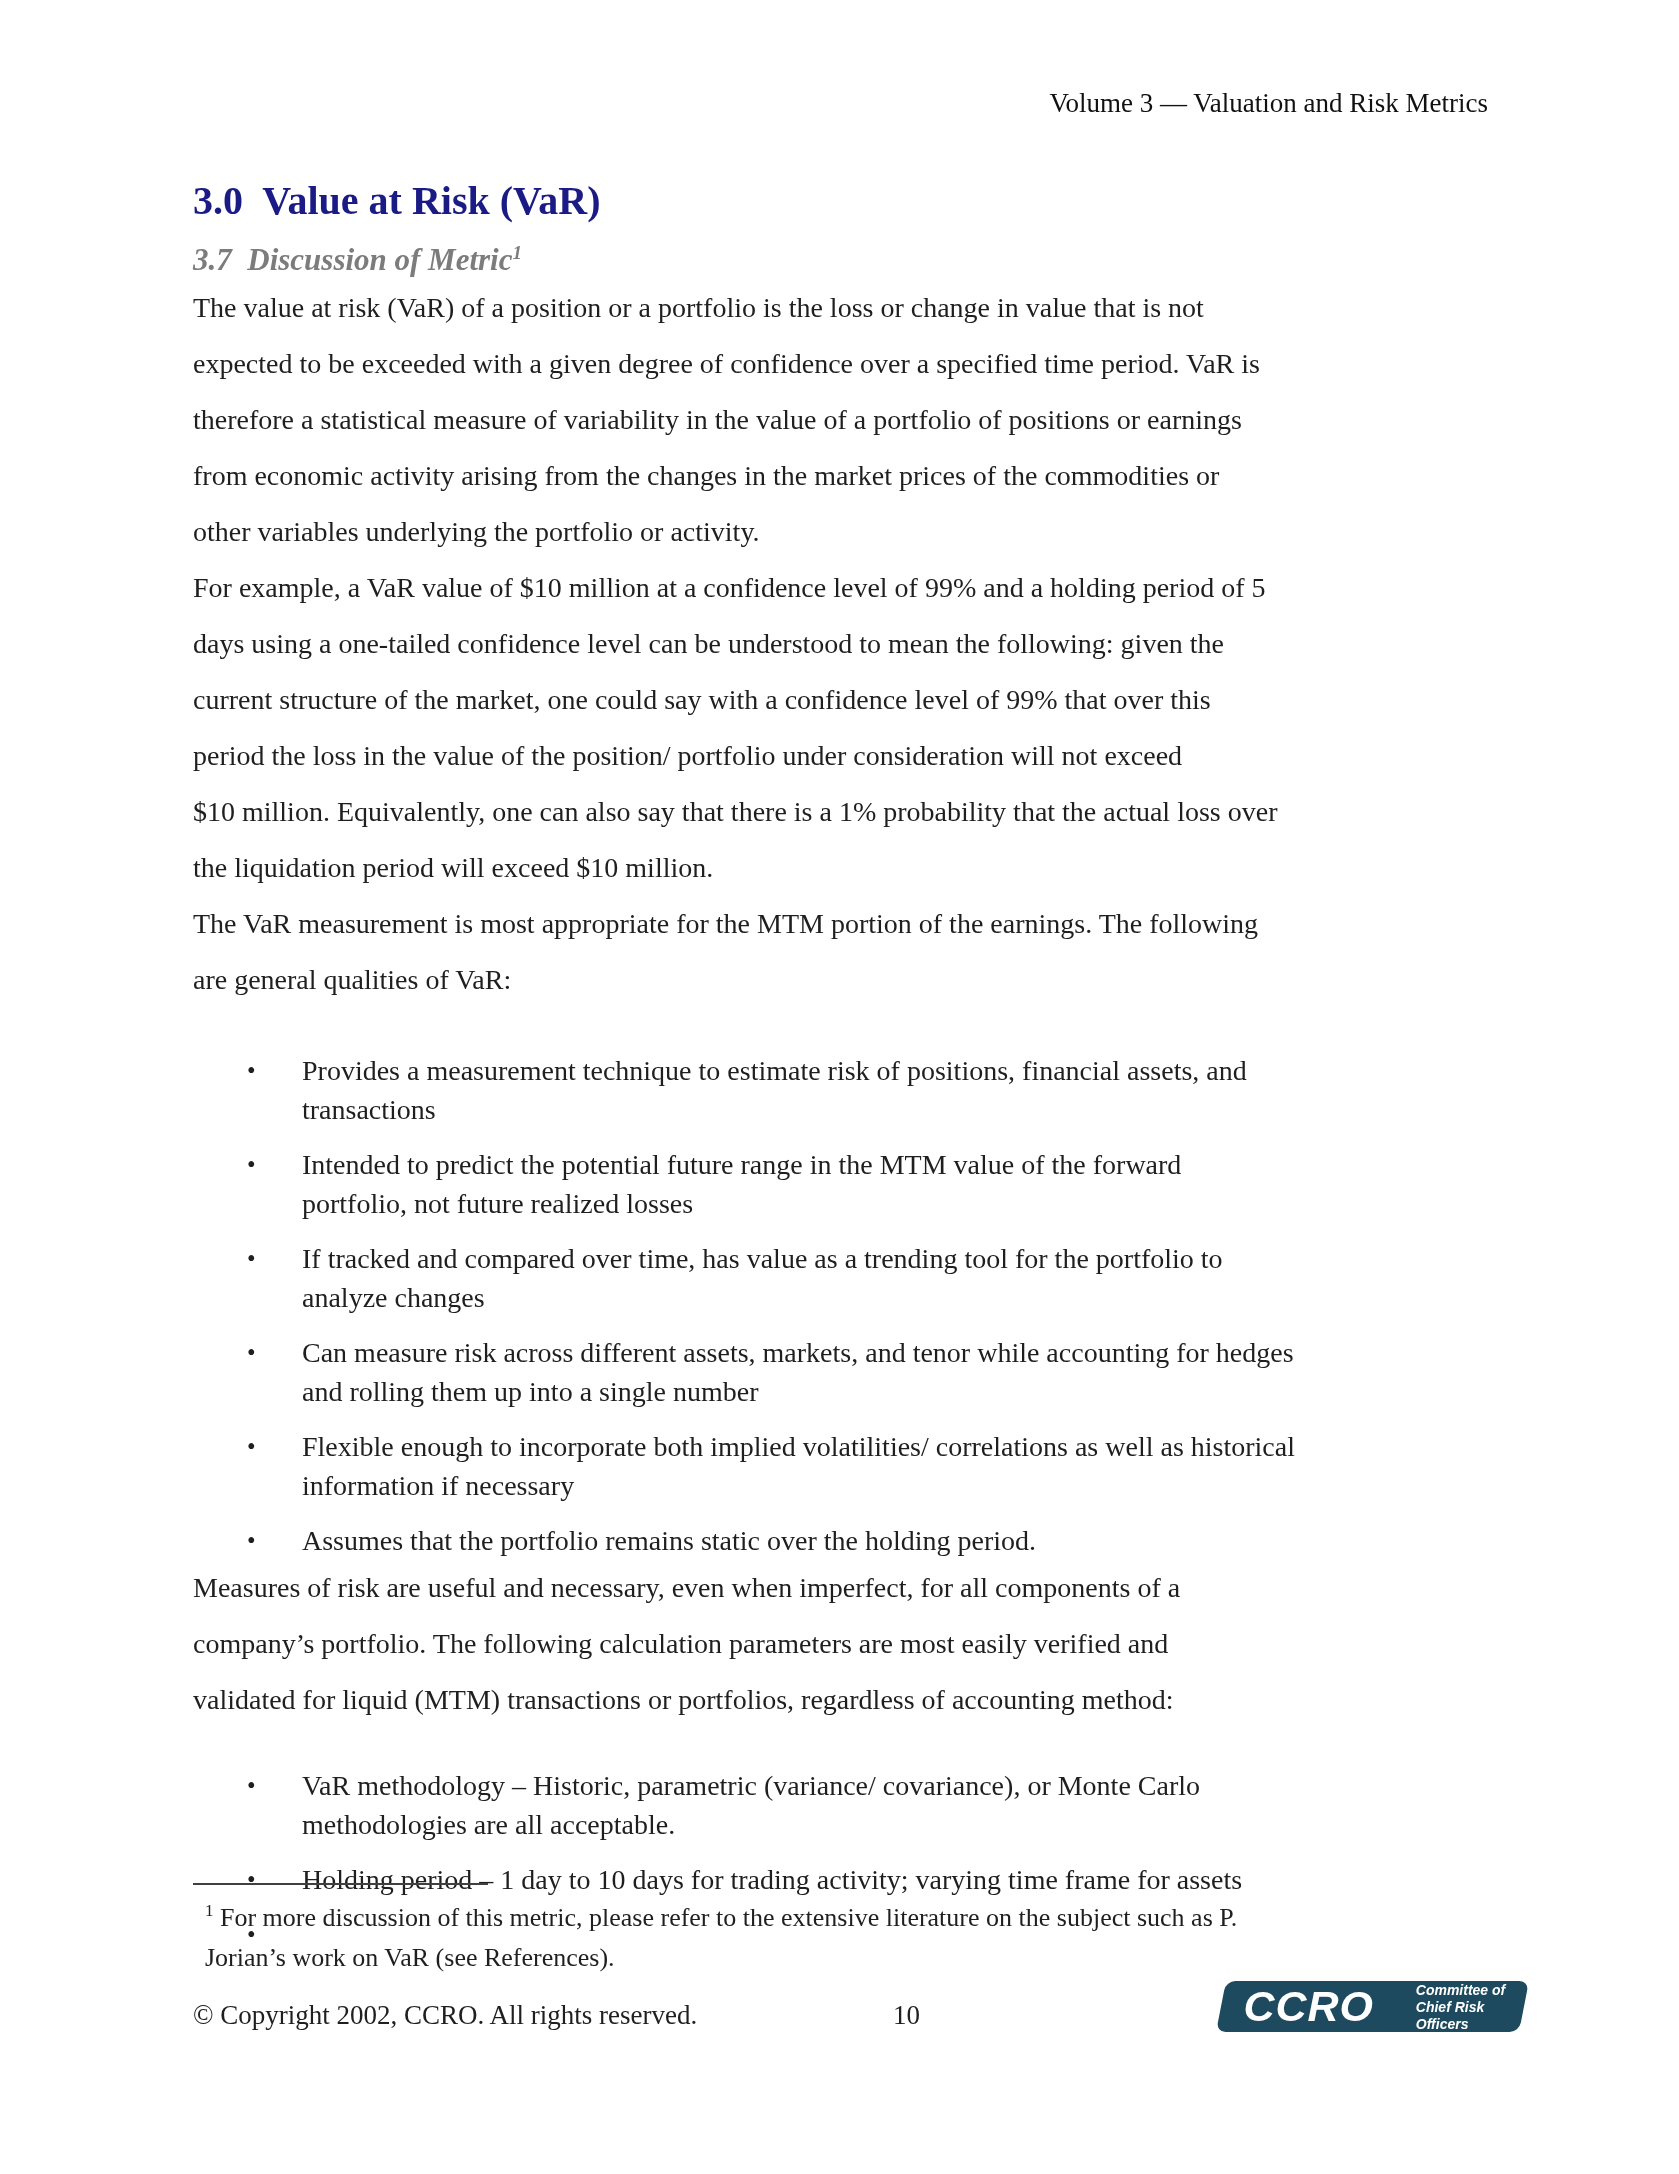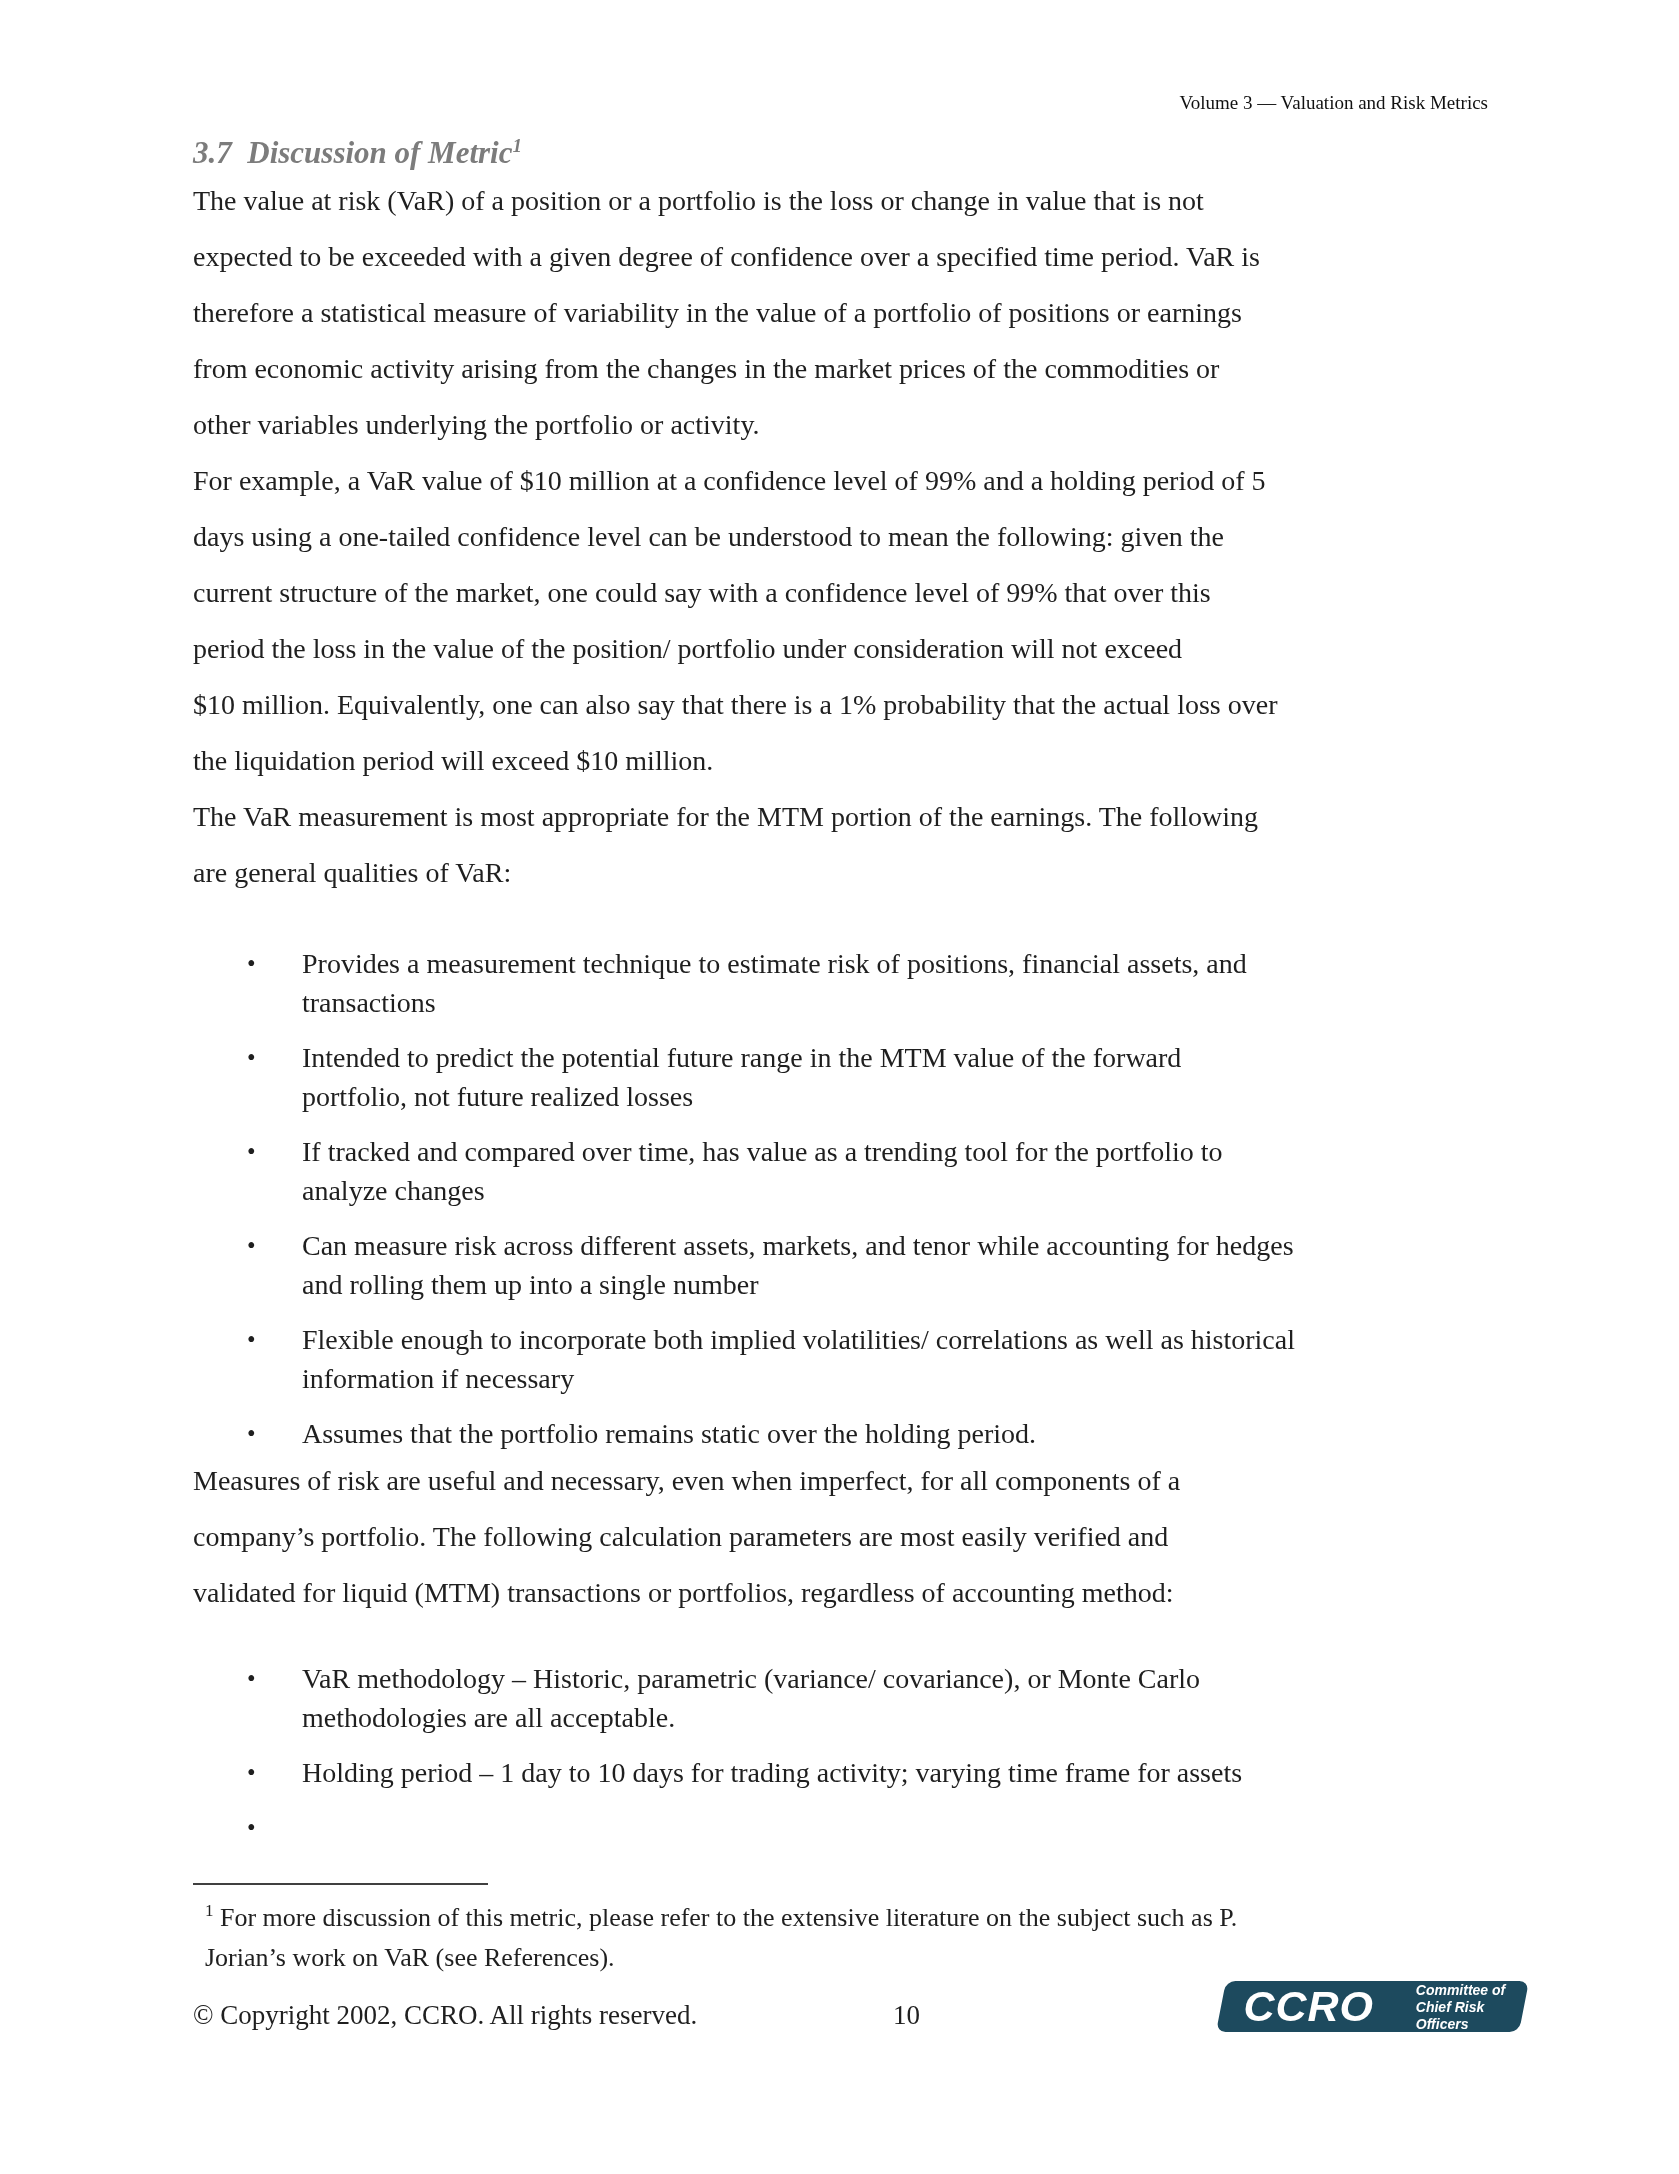--- a/index.html
+++ b/index.html
@@ -10,21 +10,21 @@
     margin: 0 auto;
     background: #ffffff;
     font-family: "Liberation Serif", serif;
     color: #1f1f1f;
     box-sizing: border-box;
     padding: 87px 192px 0 193px;
     overflow: hidden;
   }
   .running-header {
     text-align: right;
-    font-size: 19px;
+    font-size: 27px;
     line-height: 32px;
     color: #111111;
     white-space: pre-wrap;
   }
   h1.section-heading {
     margin: 56px 0 0 0;
     font-size: 40px;
     line-height: 51px;
     font-weight: bold;
     color: #1b1b85;
@@ -141,20 +141,21 @@
     padding-top: 1.9px;
   }
 </style>
 </head>
 <body>
 
 <div class="page">
 
   <div class="running-header">Volume 3 — Valuation and Risk Metrics</div>
 
+  <h1 class="section-heading">3.0  Value at Risk (VaR)</h1>
 
   <h2 class="subsection-heading"><span>3.7  Discussion of Metric</span><sup>1</sup></h2>
 
   <p class="body mt-p1">The value at risk (VaR) of a position or a portfolio is the loss or change in value that is not
 expected to be exceeded with a given degree of confidence over a specified time period. VaR is
 therefore a statistical measure of variability in the value of a portfolio of positions or earnings
 from economic activity arising from the changes in the market prices of the commodities or
 other variables underlying the portfolio or activity.</p>
 
   <p class="body mt-p2">For example, a VaR value of $10 million at a confidence level of 99% and a holding period of 5

